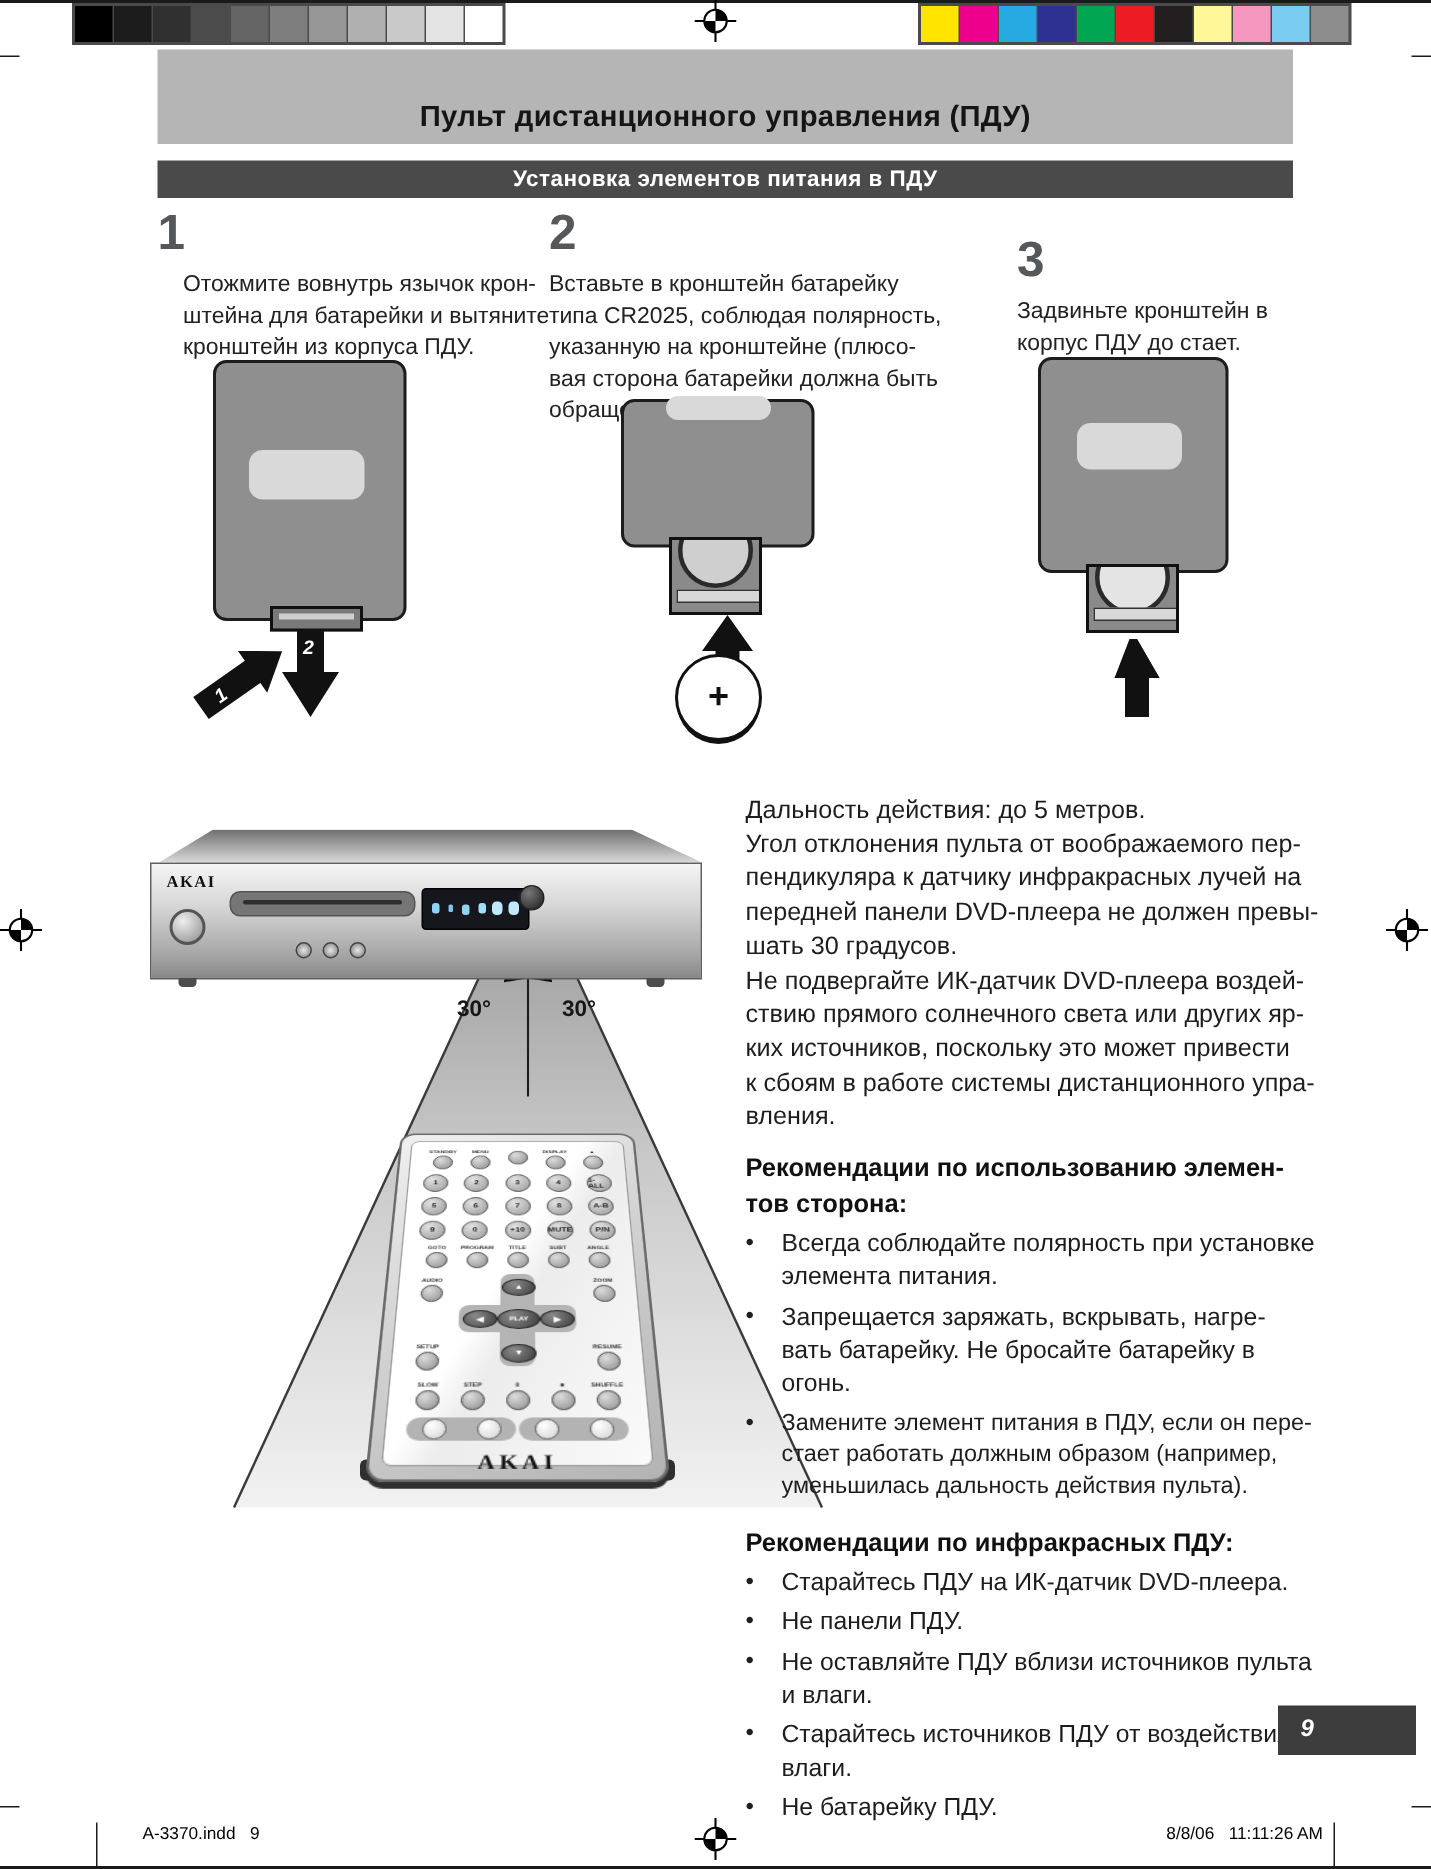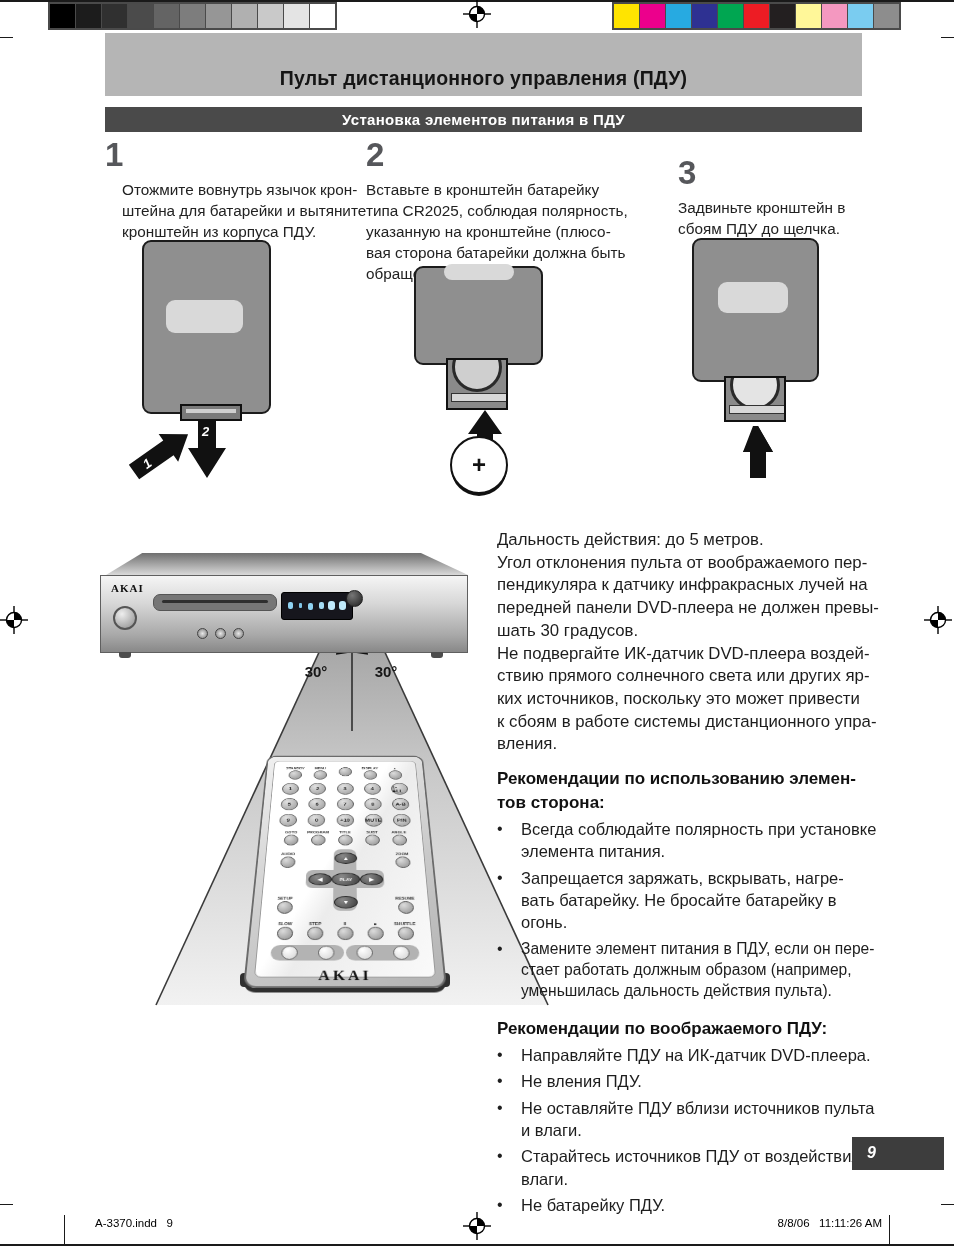--- a/index.html
+++ b/index.html
@@ -192,21 +192,21 @@
 
   <div class="abs step-text" style="left:105px;top:179px;width:252px;margin-left:17px;">Отожмите  вовнутрь язычок крон-
 штейна для батарейки и вытяните
 кронштейн из корпуса ПДУ.</div>
   <div class="abs step-text" style="left:366px;top:179px;width:268px;">Вставьте в кронштейн батарейку
 типа CR2025, соблюдая полярность,
 указанную на кронштейне (плюсо-
 вая сторона батарейки должна быть
 обращена вверх).</div>
   <div class="abs step-text" style="left:678px;top:197px;width:195px;">Задвиньте кронштейн в
-сбоям ПДУ до щелчка.</div>
+корпус ПДУ до стает.</div>
 
   <div class="abs" style="left:118px;top:236px;width:210px;height:255px;">
     <div class="rb-body" style="left:24px;top:4px;width:125px;height:170px;"></div>
     <div class="rb-window" style="left:48px;top:64px;width:77px;height:33px;"></div>
     <div class="rb-tray" style="left:62px;top:168px;width:58px;height:13px;">
         <i class="bar"></i>
       </div>
     <svg class="abs" style="left:0;top:0;" width="210" height="255" viewBox="0 0 210 255">
       <g transform="translate(16,236) rotate(-35)">
         <polygon points="0,-9 42,-9 42,-17 66,0 42,17 42,9 0,9" fill="#111"></polygon>
@@ -397,29 +397,29 @@
 огонь.</span>
       </div>
       <div class="bitem small">
         <span class="dot">•</span>
         <span class="btxt">Замените элемент питания в ПДУ, если он пере-
 стает работать должным образом (например,
 уменьшилась дальность действия пульта).</span>
       </div>
     </div>
 
-    <div class="rec-h" style="margin-top:16px;">Рекомендации по воображаемого ПДУ:</div>
+    <div class="rec-h" style="margin-top:16px;">Рекомендации по инфракрасных ПДУ:</div>
     <div class="blist">
       <div class="bitem">
         <span class="dot">•</span>
-        <span class="btxt">Направляйте ПДУ на ИК-датчик DVD-плеера.</span>
-      </div>
-      <div class="bitem">
-        <span class="dot">•</span>
-        <span class="btxt">Не вления ПДУ.</span>
+        <span class="btxt">Старайтесь ПДУ на ИК-датчик DVD-плеера.</span>
+      </div>
+      <div class="bitem">
+        <span class="dot">•</span>
+        <span class="btxt">Не панели ПДУ.</span>
       </div>
       <div class="bitem">
         <span class="dot">•</span>
         <span class="btxt">Не оставляйте ПДУ вблизи источников пульта
 и влаги.</span>
       </div>
       <div class="bitem">
         <span class="dot">•</span>
         <span class="btxt">Старайтесь  источников  ПДУ  от  воздействия
 влаги.</span>

